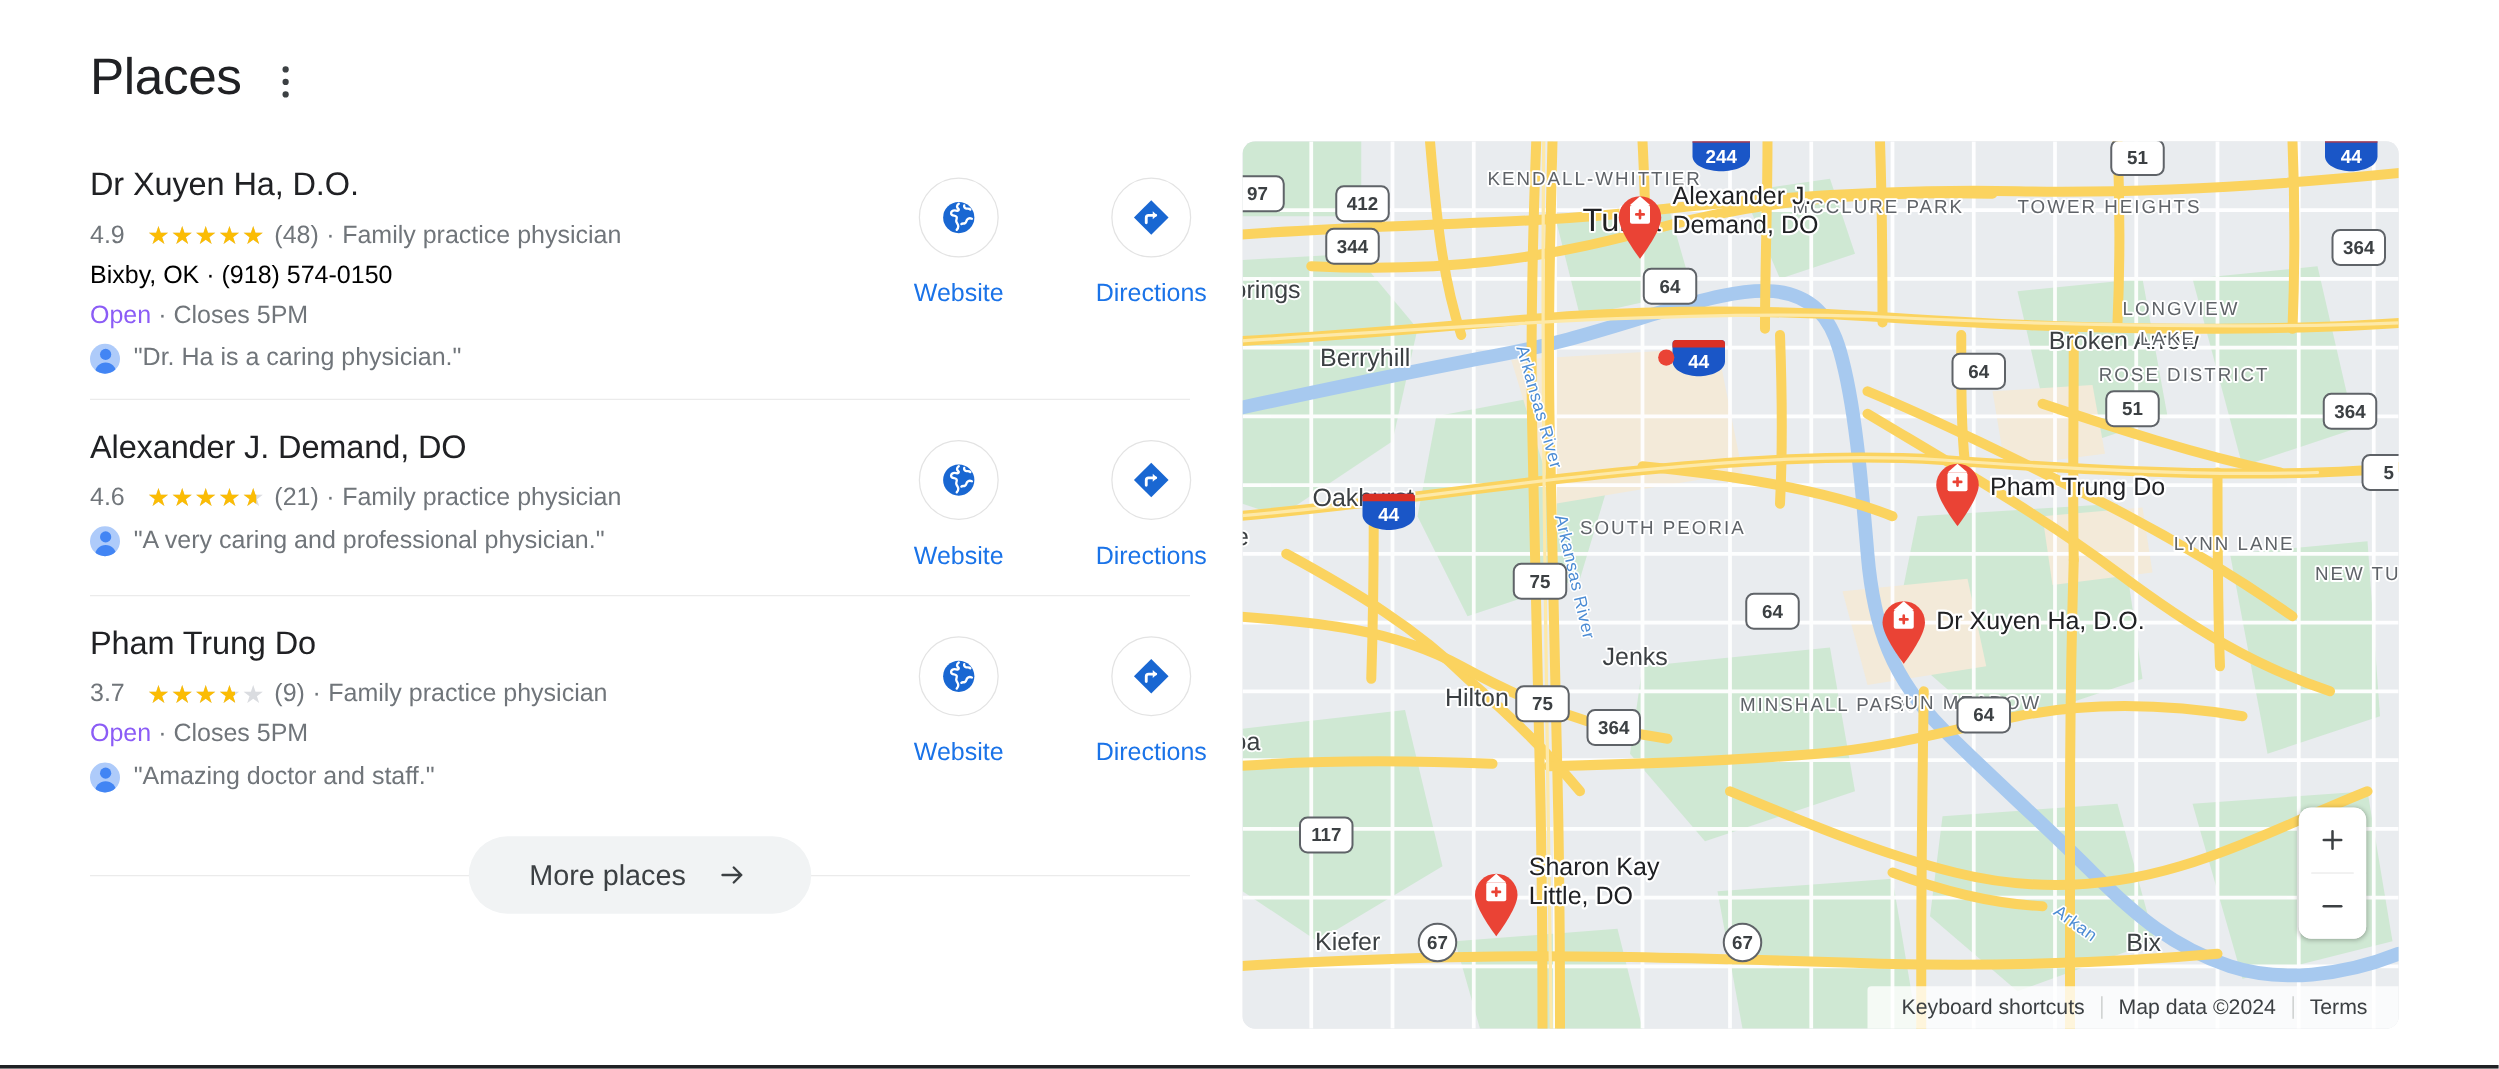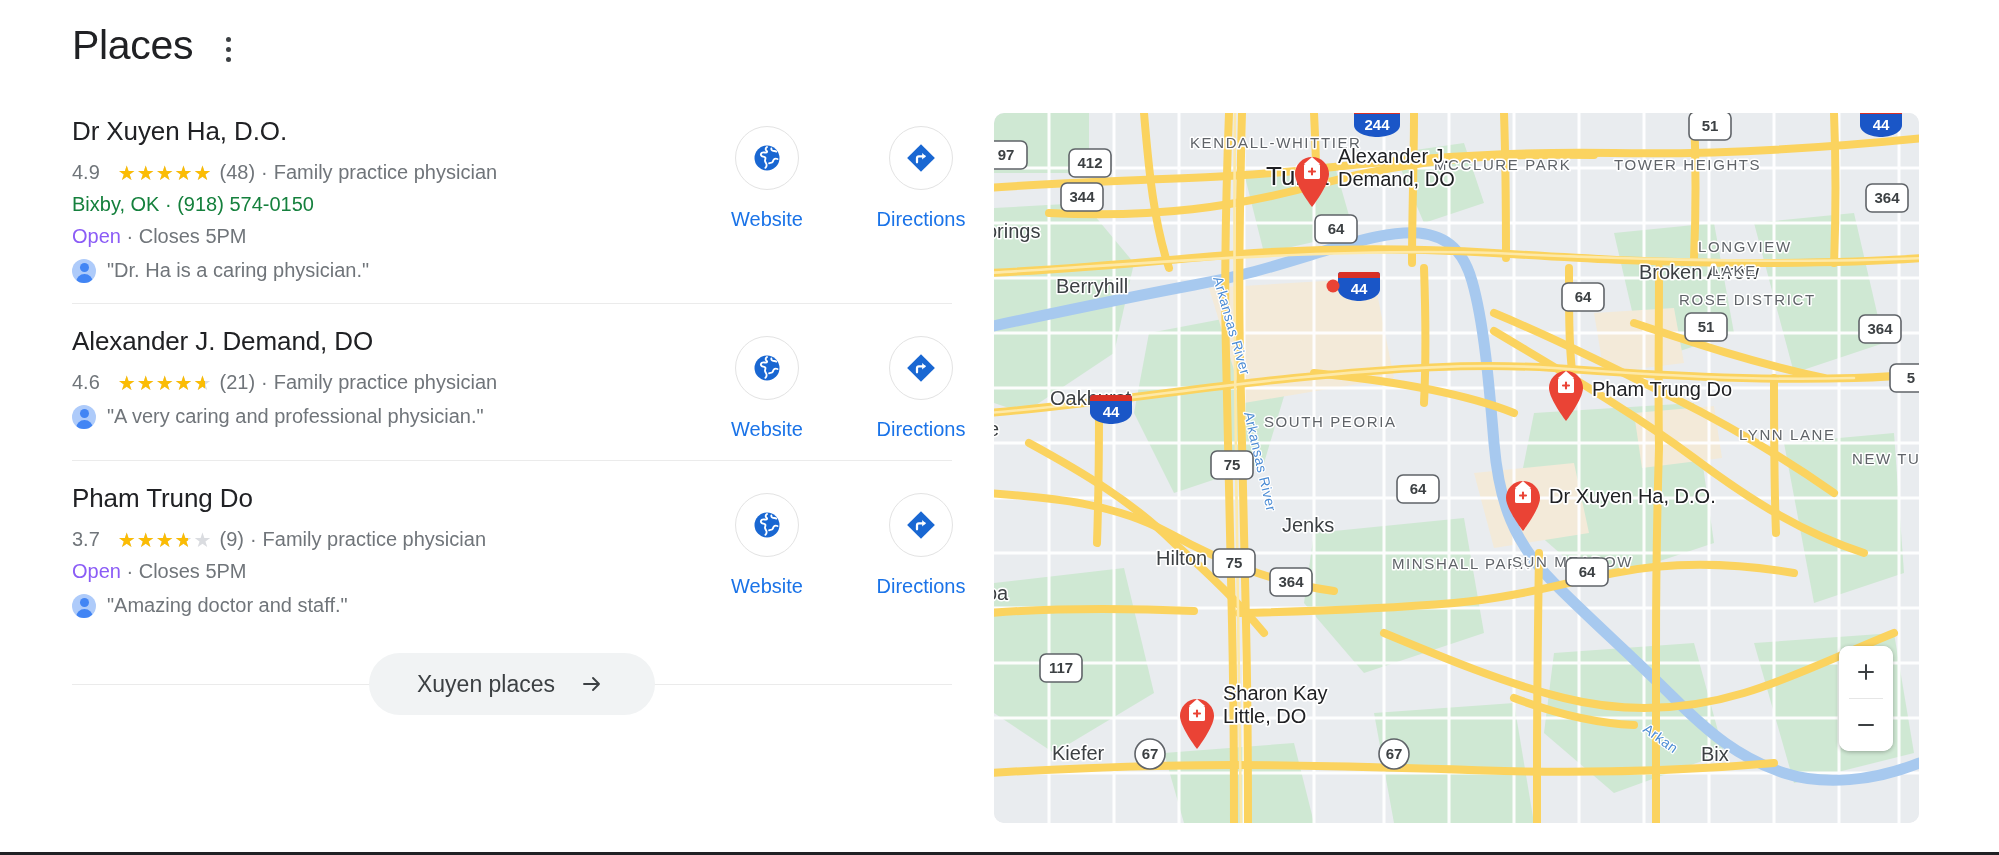--- a/index.html
+++ b/index.html
@@ -19,21 +19,21 @@
     position: relative;
     display: flex;
     background: #fff;
   }
 
   
   .left-panel {
     width: 995px;
     position: relative;
     padding-left: 72px;
-    padding-top: 18px;
+    padding-top: 34px;
   }
 
   .places-header {
     display: flex;
     align-items: center;
     gap: 22px;
     margin-bottom: 36px;
     height: 56px;
   }
 
@@ -125,21 +125,21 @@
     white-space: nowrap;
     overflow: hidden;
   }
 
   .review-count { }
   .sep-dot { margin: 0 6px; }
   .category { }
 
   .line-loc {
     font-size: 20px;
-    color: #15803d;
+    color: #000000;
     line-height: 1.45;
     margin-bottom: 3px;
   }
 
   .line-hours {
     font-size: 20px;
     line-height: 1.45;
     margin-bottom: 3px;
     color: #70757a;
   }
@@ -530,21 +530,21 @@
             </svg>
           </div>
           <div class="action-label">Directions</div>
         </div>
       </div>
     </div>
 
     <div class="more-wrap">
       <div class="more-rule"></div>
       <button class="more-btn">
-        <span class="more-btn-label">Xuyen places</span>
+        <span class="more-btn-label">More places</span>
         <svg width="30" height="24" viewBox="0 0 24 24">
           <path d="M4 12h15M13 6l6 6-6 6" fill="none" stroke="#3c4043" stroke-width="1.9" stroke-linecap="round" stroke-linejoin="round"></path>
         </svg>
       </button>
     </div>
 
   </div>
 
   <div class="map-panel">
     <svg class="map-svg" viewBox="0 0 925 710">
@@ -848,16 +848,23 @@
         </svg>
       </button>
       <div class="map-zoom-divider"></div>
       <button class="map-zoom-btn">
         <svg width="24" height="24" viewBox="0 0 24 24">
           <path d="M5 12h14" stroke="#3c4043" stroke-width="2" stroke-linecap="round"></path>
         </svg>
       </button>
     </div>
 
+    <div class="map-attrib">
+      <span class="attrib-item">Keyboard shortcuts</span>
+      <span class="attrib-sep"></span>
+      <span class="attrib-item static">Map data ©2024</span>
+      <span class="attrib-sep"></span>
+      <span class="attrib-item">Terms</span>
+    </div>
   </div>
 
   <div class="bottom-rule"></div>
 </div>
 
 </body></html>

